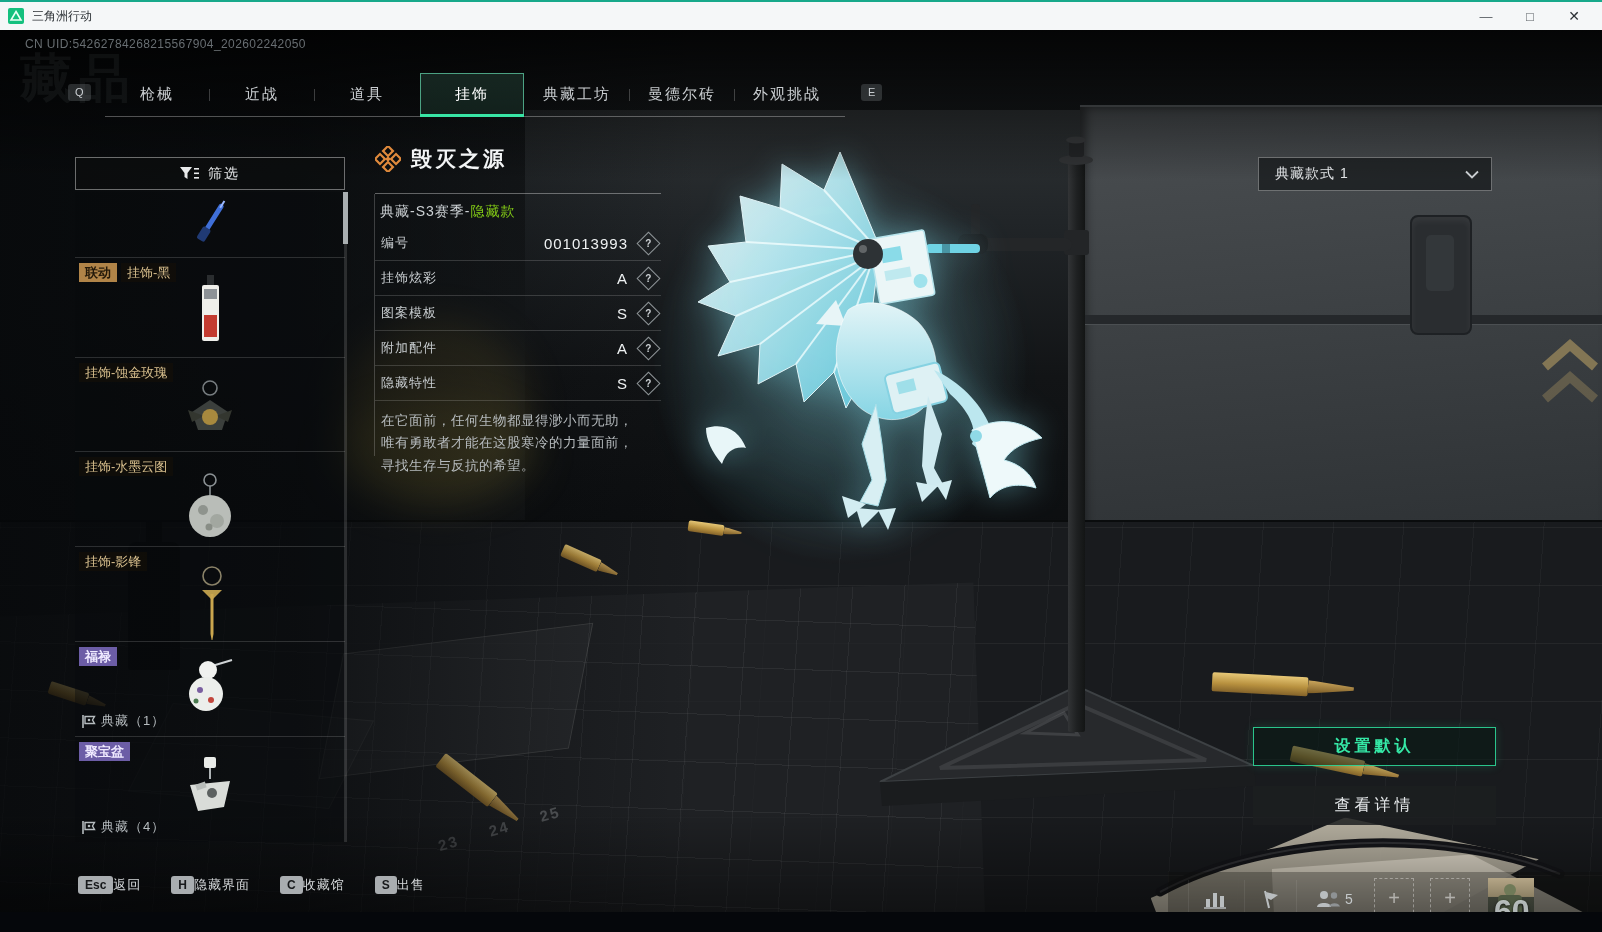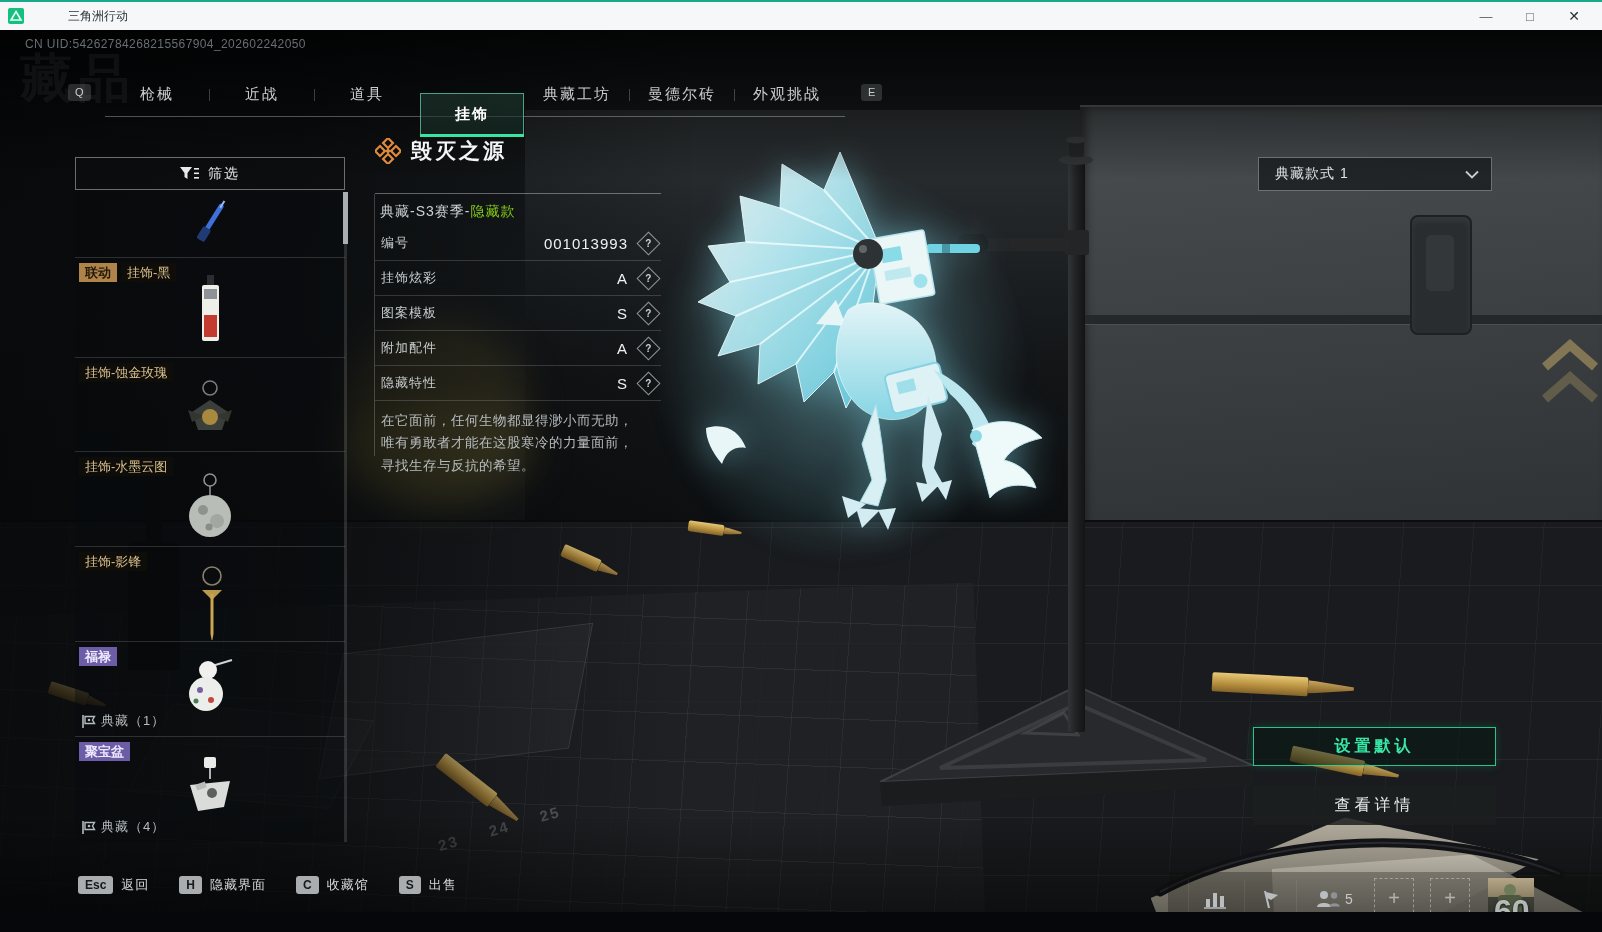--- a/index.html
+++ b/index.html
@@ -3,21 +3,21 @@
 <meta charset="utf-8">
 <style>
   html,body{margin:0;padding:0;background:#000;}
   #stage{position:relative;width:1602px;height:932px;overflow:hidden;
          font-family:"Liberation Sans","DejaVu Sans",sans-serif;
          -webkit-font-smoothing:antialiased;background:#0b0d10;}
   .abs{position:absolute;}
 
   
   .titlebar{position:absolute;left:0;top:0;width:1602px;height:30px;background:#f5f7f8;
-            border-top:2px solid #17a98b;box-sizing:border-box;display:flex;align-items:center;z-index:60;gap:36px;}
+            border-top:2px solid #17a98b;box-sizing:border-box;display:flex;align-items:center;z-index:60;}
   .tb-title{font-size:12px;color:#2c3135;margin-left:8px;}
   .tb-controls{position:absolute;right:6px;top:0;height:28px;display:flex;}
   .tb-btn{width:44px;height:28px;display:flex;align-items:center;justify-content:center;
           color:#5a6064;font-size:13px;cursor:default;}
   .tb-btn.close{color:#2c3135;font-size:14px;}
 
   
   .game{position:absolute;left:0;top:30px;width:1602px;height:902px;overflow:hidden;background:#101214;}
 
   
@@ -68,22 +68,22 @@
   
   .uid{position:absolute;left:25px;top:7px;font-size:12px;color:#686e72;letter-spacing:0.4px;z-index:20;}
   .watermark{position:absolute;left:20px;top:14px;font-size:52px;font-weight:900;
         color:rgba(175,185,190,0.07);letter-spacing:6px;z-index:5;}
   .keybadge{background:rgba(125,131,135,0.30);border-radius:3px;color:#c9cdd0;font-size:11px;
         padding:3px 7px;line-height:1;}
   .tabs{position:absolute;left:105px;top:43px;display:flex;height:43px;z-index:21;justify-content:flex-end;}
   .tab{width:104px;height:43px;display:flex;align-items:center;justify-content:center;
         color:#c9cdd0;font-size:15px;letter-spacing:2px;cursor:pointer;position:relative;}
   .tab-sep{width:1px;height:12px;background:rgba(255,255,255,0.22);align-self:center;}
-  .tab.selected{color:#fff;font-weight:bold;border:1px solid rgba(95,205,165,0.75);
-        background:linear-gradient(180deg,rgba(34,62,52,0.55),rgba(22,44,36,0.65));box-sizing:border-box;margin-top:20px;}
+  .tab.selected{color:#fff;font-weight:normal;border:1px solid rgba(95,205,165,0.75);
+        background:linear-gradient(180deg,rgba(34,62,52,0.55),rgba(22,44,36,0.65));box-sizing:border-box;}
   .tab.selected::after{content:"";position:absolute;left:-1px;right:-1px;bottom:-2px;height:3px;background:#38e5a5;}
   .tabs-underline{position:absolute;left:105px;top:86px;width:740px;height:1px;
         background:rgba(255,255,255,0.30);z-index:20;}
 
   
   .filter-btn{position:absolute;left:75px;top:127px;width:270px;height:33px;box-sizing:border-box;
         border:1px solid rgba(255,255,255,0.40);background:rgba(12,14,15,0.55);display:flex;
         align-items:center;justify-content:center;gap:9px;color:#e8eaeb;font-size:14px;
         letter-spacing:2px;z-index:22;cursor:pointer;}
   .side-list{position:absolute;left:75px;top:162px;width:270px;height:650px;
@@ -95,21 +95,21 @@
   .chip-tag-purple{background:#6c5da6;color:#efeaff;padding:3px 6px;font-weight:bold;}
   .chip-label{background:rgba(22,17,8,0.55);color:#d9c08e;padding:3px 6px;}
   .coll-badge{position:absolute;left:6px;bottom:6px;display:flex;align-items:center;gap:5px;
         color:#b6bcbf;font-size:13px;letter-spacing:1px;}
   .thumb{position:absolute;left:50%;top:50%;transform:translate(-50%,-50%);}
   .scroll-track{position:absolute;left:344px;top:162px;width:3px;height:650px;
         background:rgba(255,255,255,0.13);z-index:22;}
   .scroll-thumb{position:absolute;left:343px;top:162px;width:5px;height:52px;background:#a9afb1;z-index:23;cursor:pointer;}
 
   
-  .detail-head{position:absolute;left:375px;top:107px;display:flex;align-items:center;gap:10px;z-index:22;}
+  .detail-head{position:absolute;left:375px;top:115px;display:flex;align-items:center;gap:10px;z-index:22;}
   .detail-title{color:#f3f5f6;font-size:21px;font-weight:bold;letter-spacing:3px;}
   .detail-divider{position:absolute;left:375px;top:163px;width:286px;height:1px;
         background:rgba(255,255,255,0.35);z-index:22;}
   .detail-vline{position:absolute;left:374px;top:164px;width:1px;height:262px;
         background:rgba(255,255,255,0.20);z-index:22;}
   .series-line{position:absolute;left:380px;top:173px;font-size:14px;letter-spacing:1px;z-index:22;}
   .series-line .plain{color:#ccd1d4;}
   .series-line .gold{color:#84cc16;}
   .stat-rows{position:absolute;left:375px;top:196px;width:286px;z-index:22;}
   .stat-row{height:34px;display:flex;align-items:center;border-bottom:1px solid rgba(255,255,255,0.16);}
@@ -130,21 +130,21 @@
   .btn-green{position:absolute;left:1253px;top:697px;width:243px;height:39px;box-sizing:border-box;
         border:1px solid rgba(47,227,160,0.85);background:rgba(8,26,20,0.55);color:#35e8a6;
         font-size:16px;font-weight:bold;letter-spacing:4px;display:flex;align-items:center;
         justify-content:center;z-index:22;cursor:pointer;box-shadow:0 0 9px rgba(47,227,160,0.18);}
   .btn-dark{position:absolute;left:1253px;top:756px;width:243px;height:39px;
         background:rgba(28,30,32,0.85);color:#e4e7e9;font-size:16px;letter-spacing:4px;
         display:flex;align-items:center;justify-content:center;z-index:22;cursor:pointer;}
 
   
   .hints{position:absolute;left:78px;top:846px;display:flex;gap:30px;z-index:25;}
-  .hint{display:flex;align-items:flex-start;gap:8px;cursor:pointer;}
+  .hint{display:flex;align-items:flex-start;cursor:pointer;}
   .hint .key{background:#a9adb0;color:#17191b;font-size:12px;font-weight:bold;border-radius:3px;
         padding:3px 7px;line-height:1;}
   .hint .lbl{color:#d6d9db;font-size:13px;letter-spacing:1px;}
   .right-bar{position:absolute;left:1168px;top:842px;width:434px;height:54px;
         background:rgba(12,12,10,0.30);z-index:24;}
   .rb-icon{position:absolute;top:8px;width:52px;height:38px;display:flex;align-items:center;
         justify-content:center;cursor:pointer;border-left:1px solid rgba(255,255,255,0.07);}
   .team-count{color:#c3c7c9;font-size:14px;margin-left:4px;}
   .plus-box{position:absolute;top:6px;width:40px;height:40px;border:1px dashed rgba(255,255,255,0.35);
         box-sizing:border-box;display:flex;align-items:center;justify-content:center;

